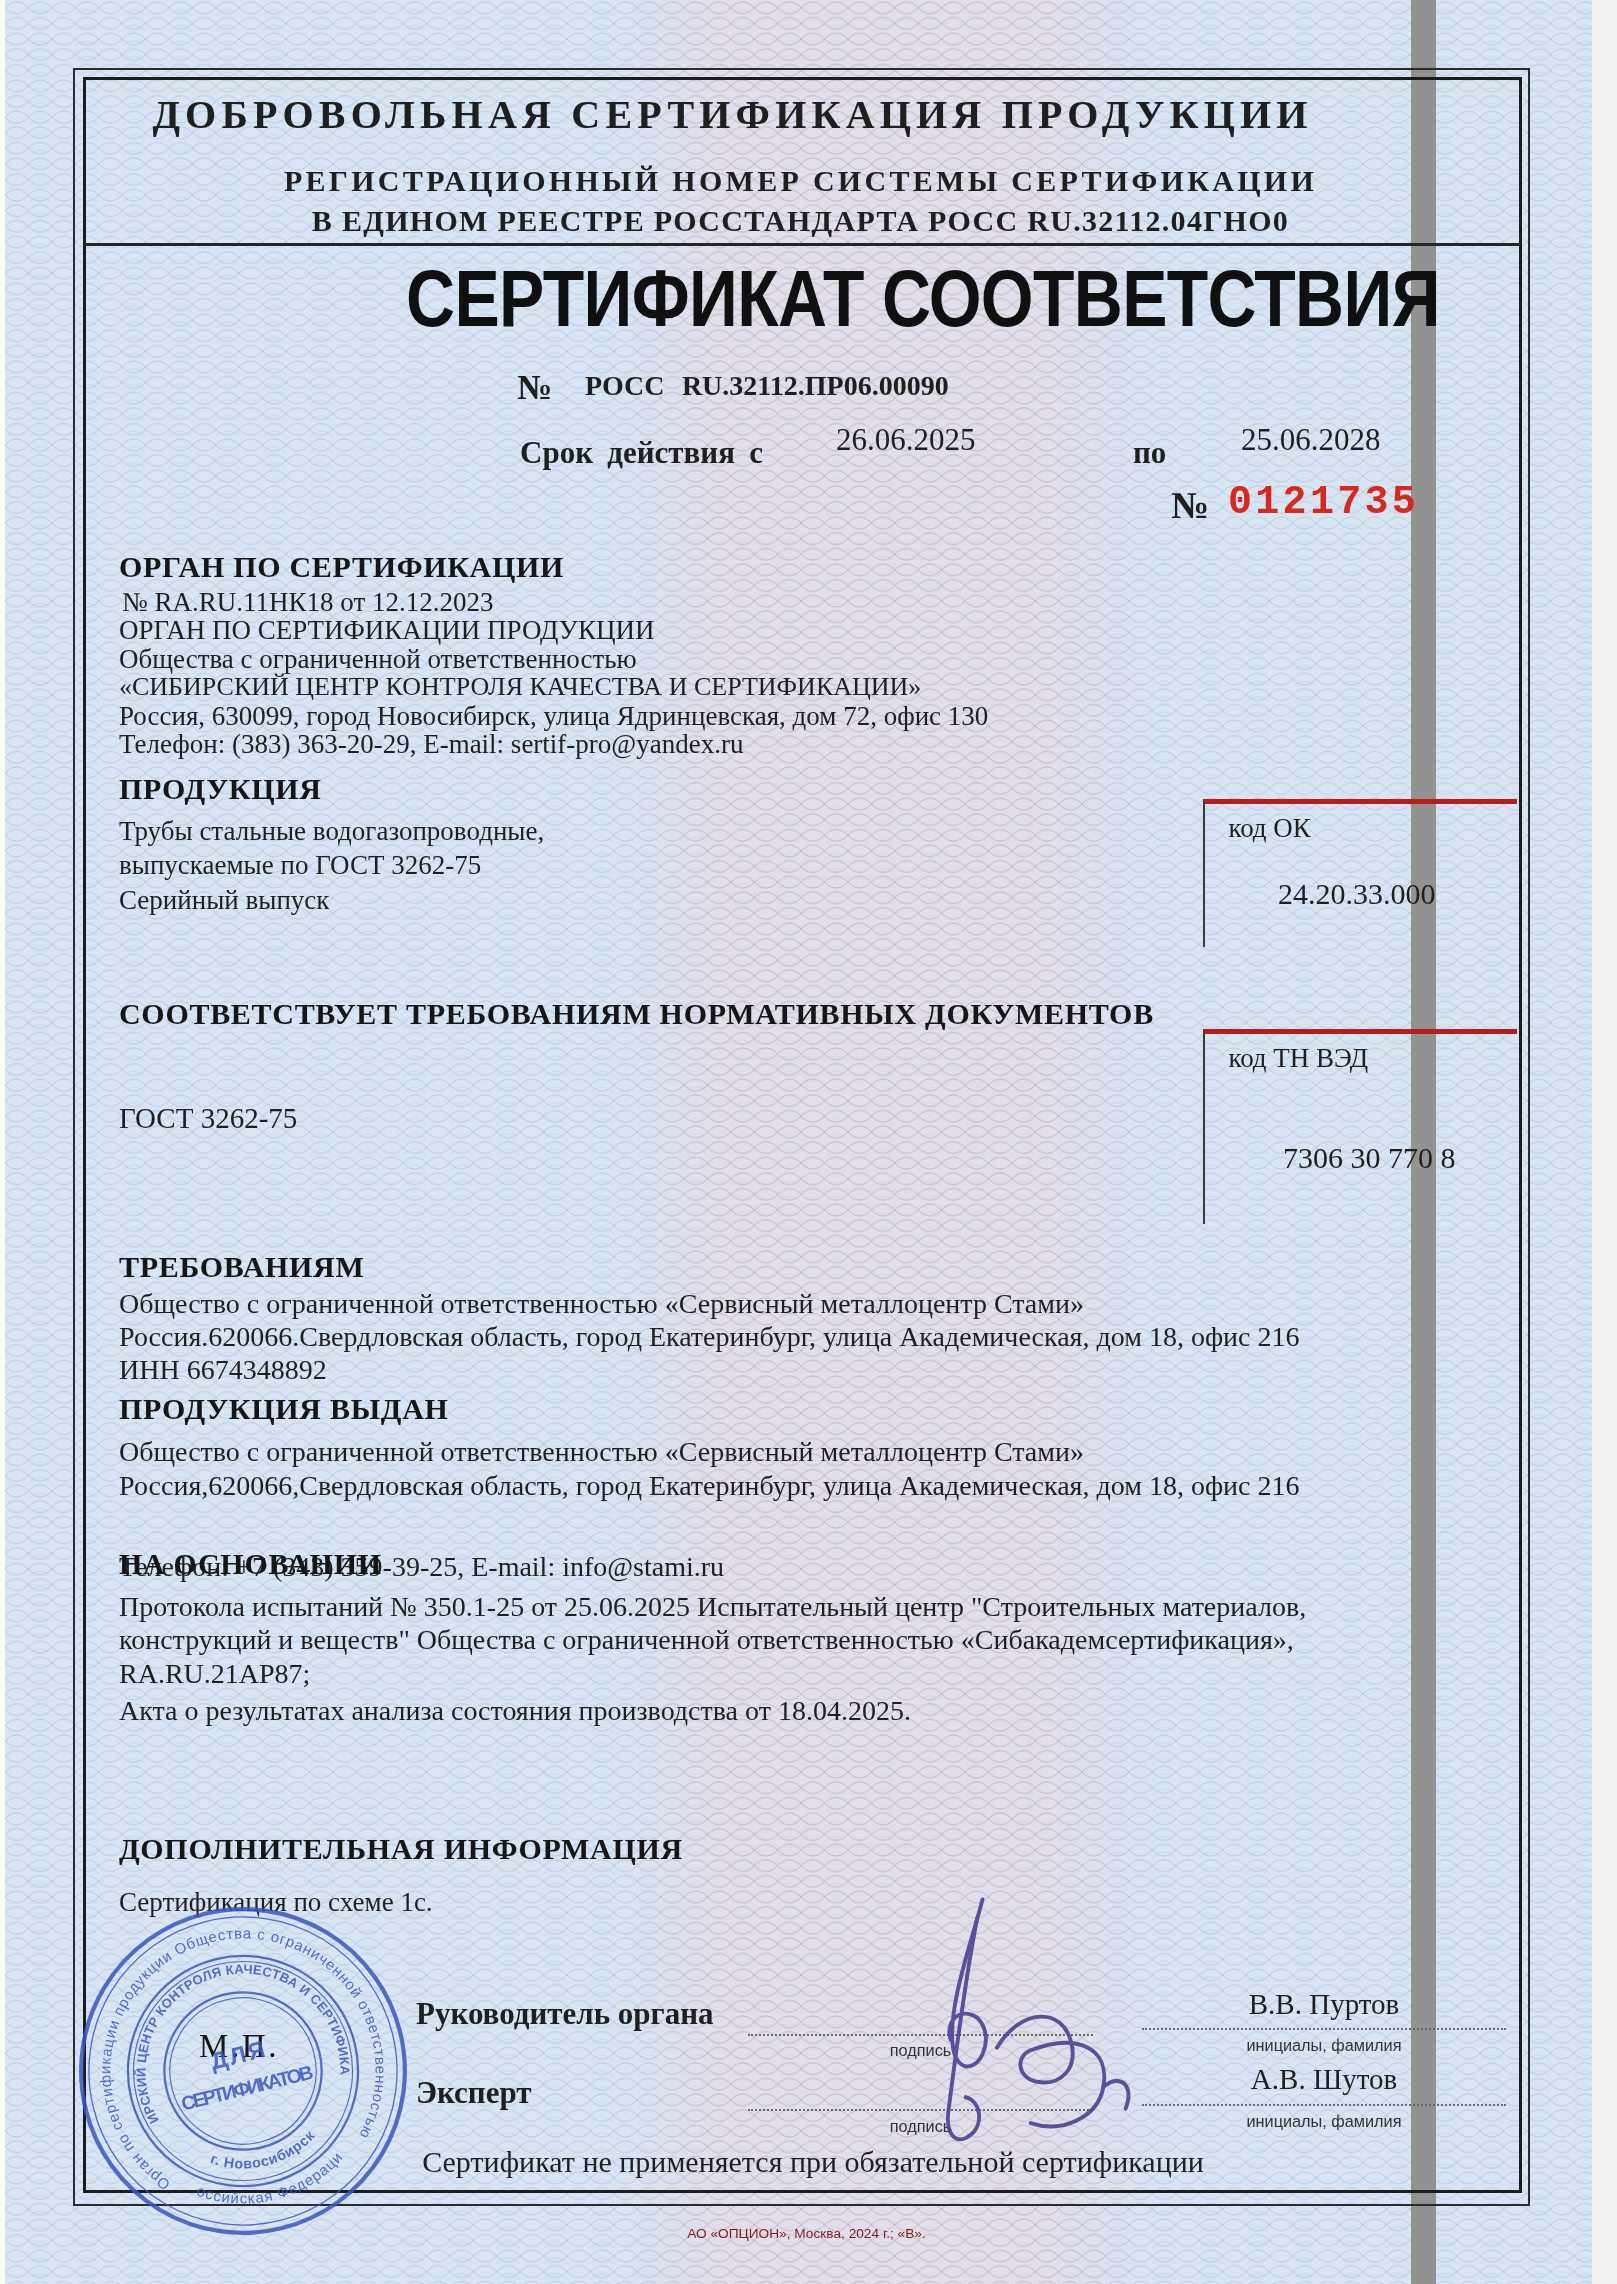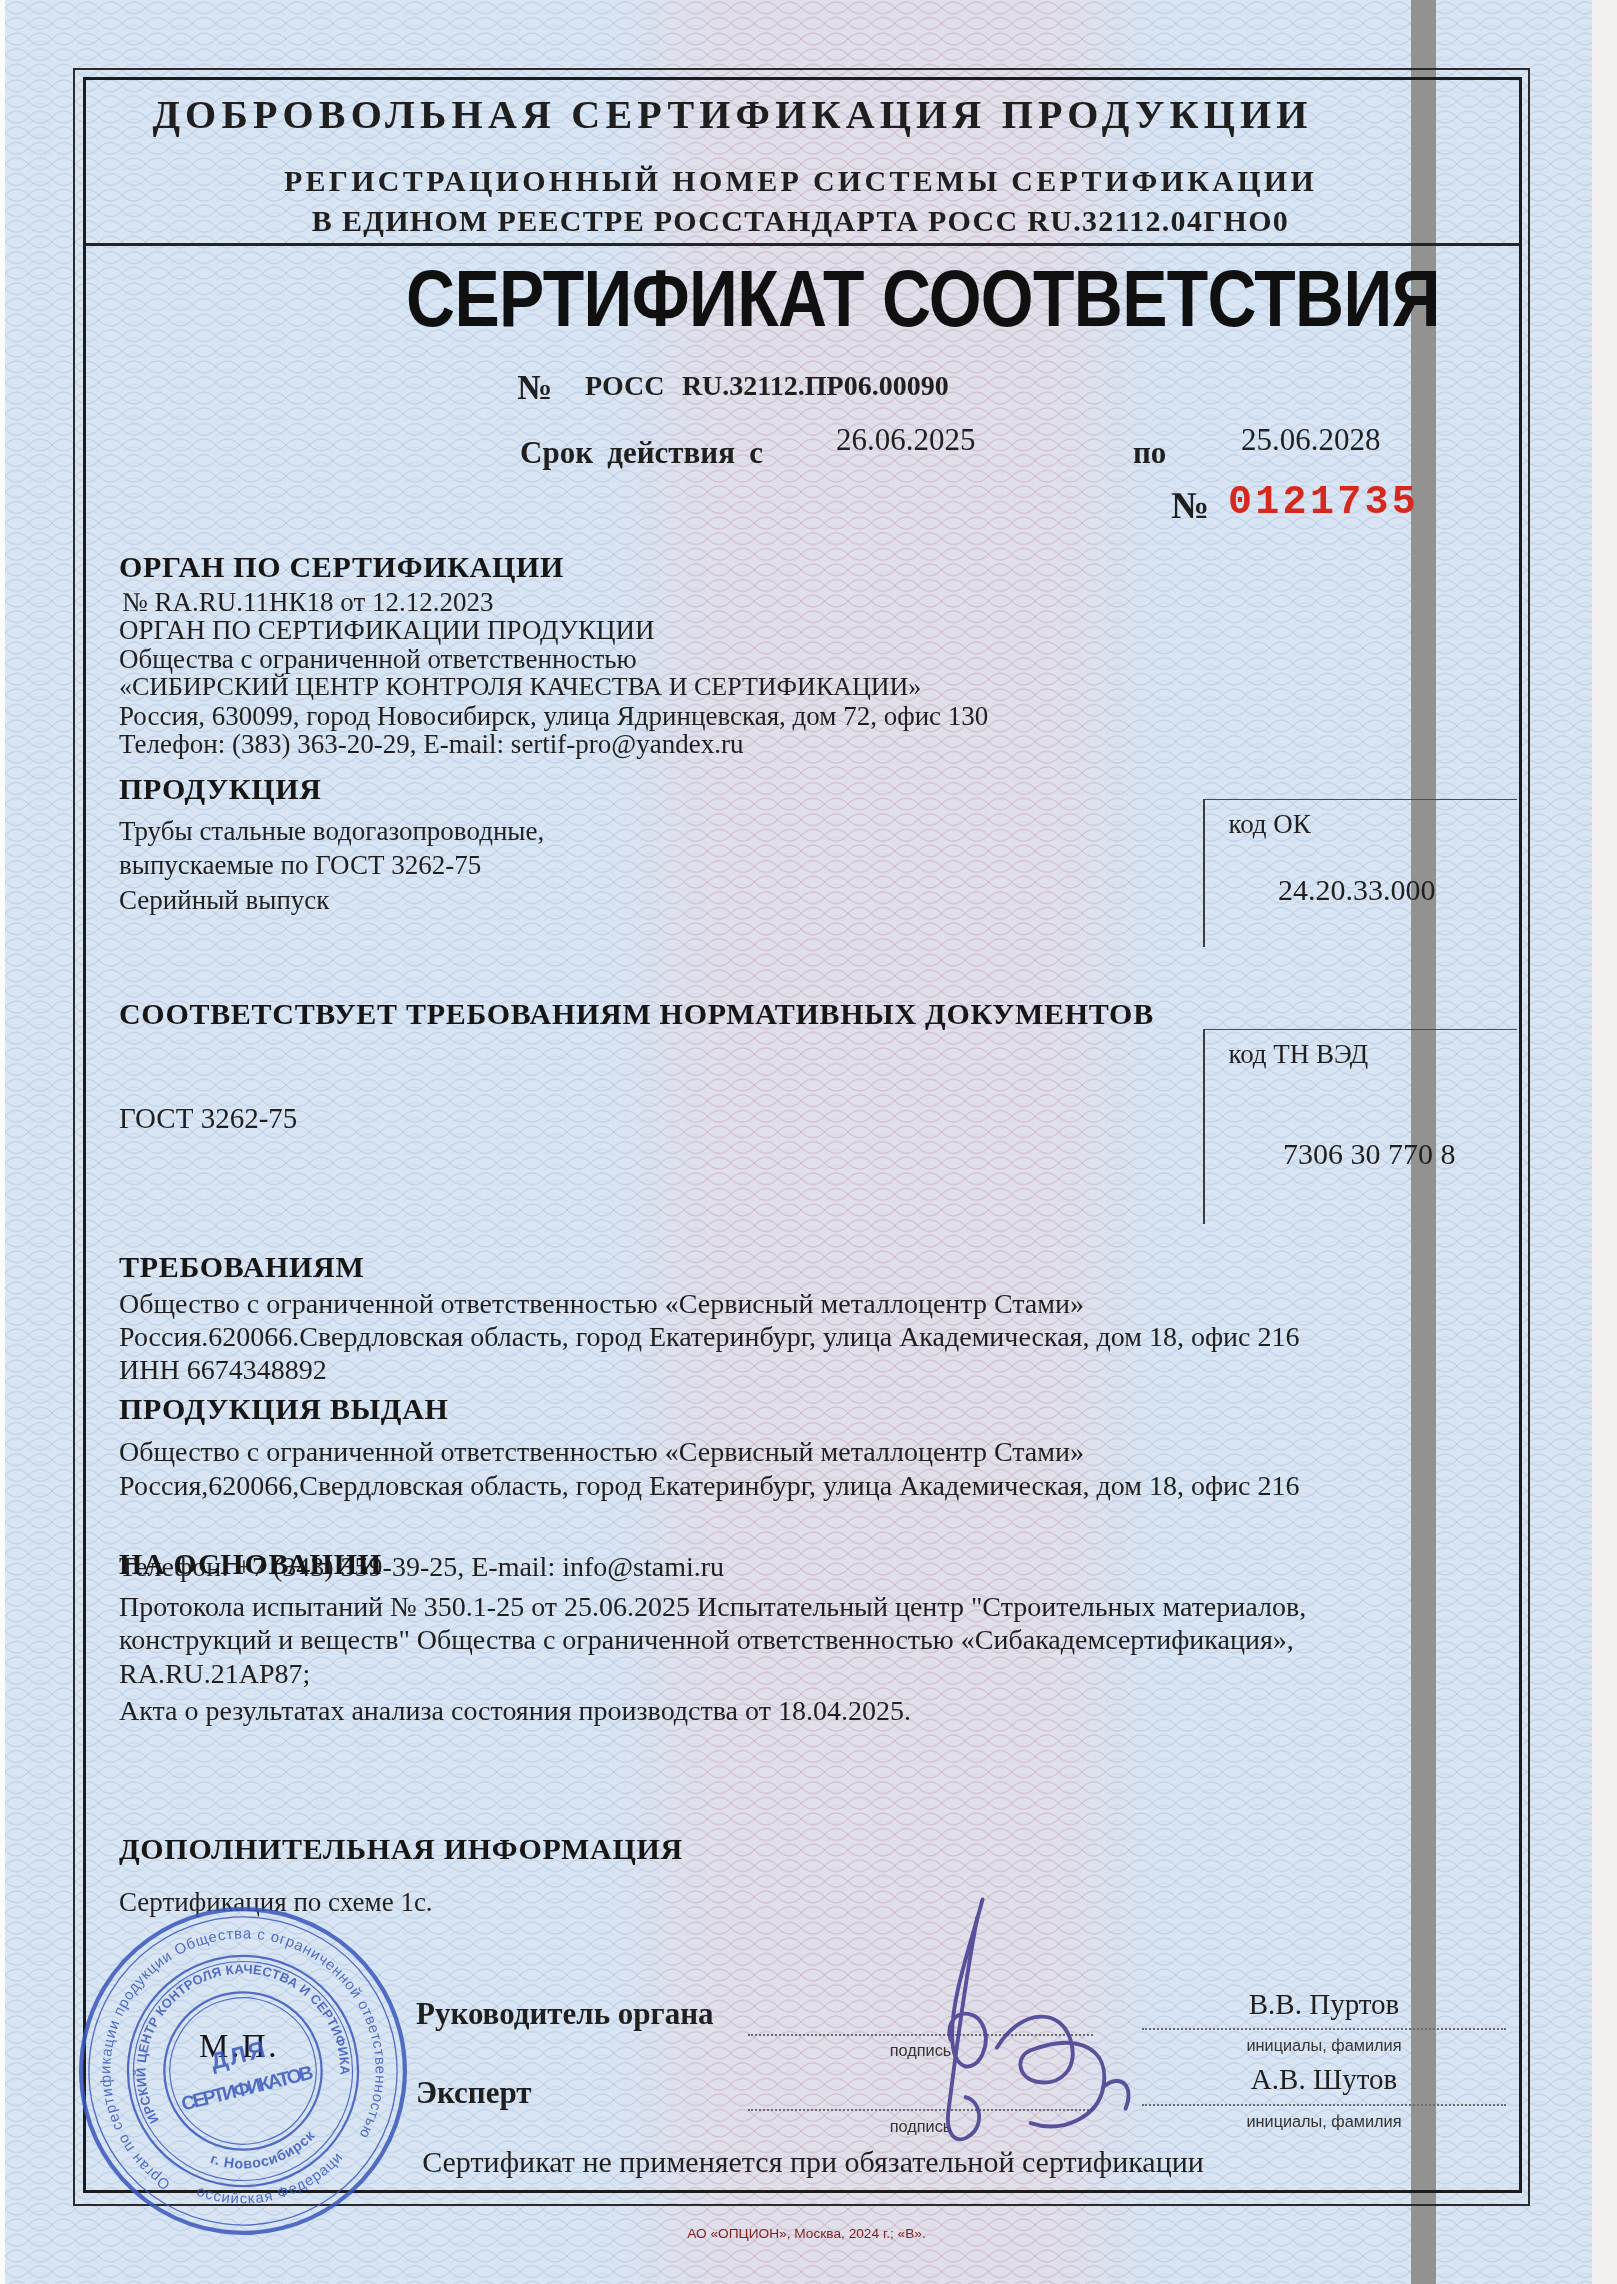--- a/index.html
+++ b/index.html
@@ -14,21 +14,21 @@
   .nowrap { white-space:nowrap; }
   .ctr { text-align:center; }
   .paper { position:absolute; left:5.2px; top:0; width:1587px; height:2284px; background:#d9e5f3; }
   .scan-strip-right { position:absolute; right:0; top:0; width:25px; height:2284px; background:#929290; }
   .scan-strip-left { position:absolute; left:0; top:0; width:5.2px; height:2284px; background:#fbfbfa; }
   .frame-outer { position:absolute; left:73px; top:68px; width:1457px; height:2138px; border:2.6px solid #2b2b2b; }
   .frame-inner { position:absolute; left:83px; top:77px; width:1439px; height:2116px; border:3.9px solid #1c1c1c; }
   .hr-top { position:absolute; left:85px; top:243px; width:1435px; height:2.6px; background:#242424; }
   .sec-title { font-family:"Liberation Serif","DejaVu Serif",serif; font-weight:bold; font-size:30px; letter-spacing:0.7px; color:#161616; white-space:nowrap; }
   .line { font-size:27px; white-space:nowrap; }
-  .codebox { position:absolute; border-top:1px solid #b91c1c; border-left:2px solid #3a3a3a; }
+  .codebox { position:absolute; border-top:5px solid #b91c1c; border-left:2px solid #3a3a3a; }
   .cap { font-family:"Liberation Sans","DejaVu Sans",sans-serif; font-size:16.3px; color:#333; }
   .sigline { position:absolute; height:0; border-top:2px dotted #6a6a6a; }
   .stamp-svg { overflow:visible; }
   .sig-svg { overflow:visible; }
 </style>
 </head>
 <body>
 
 <div class="page">
 

